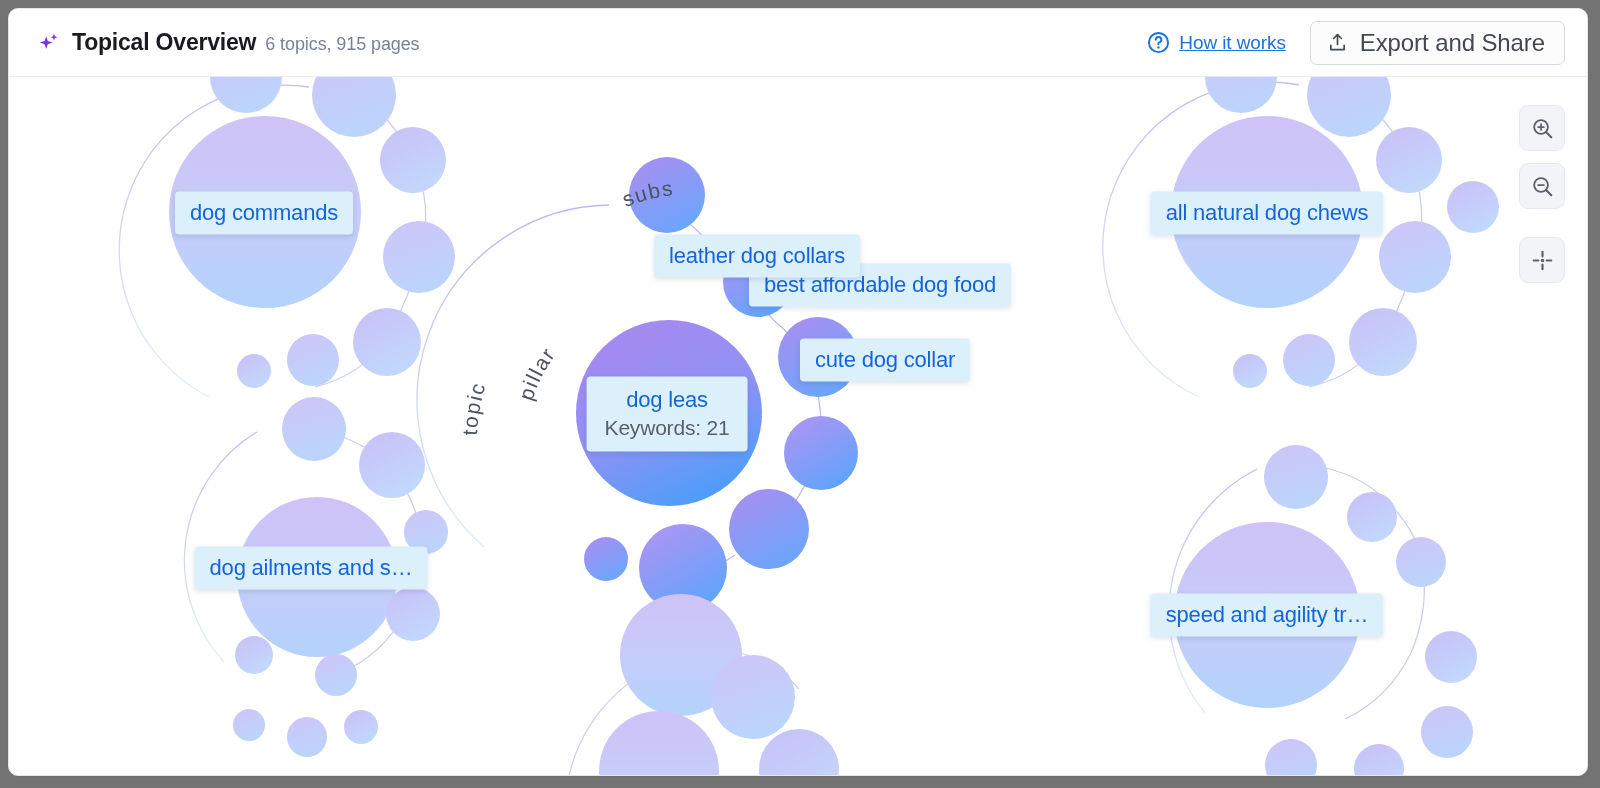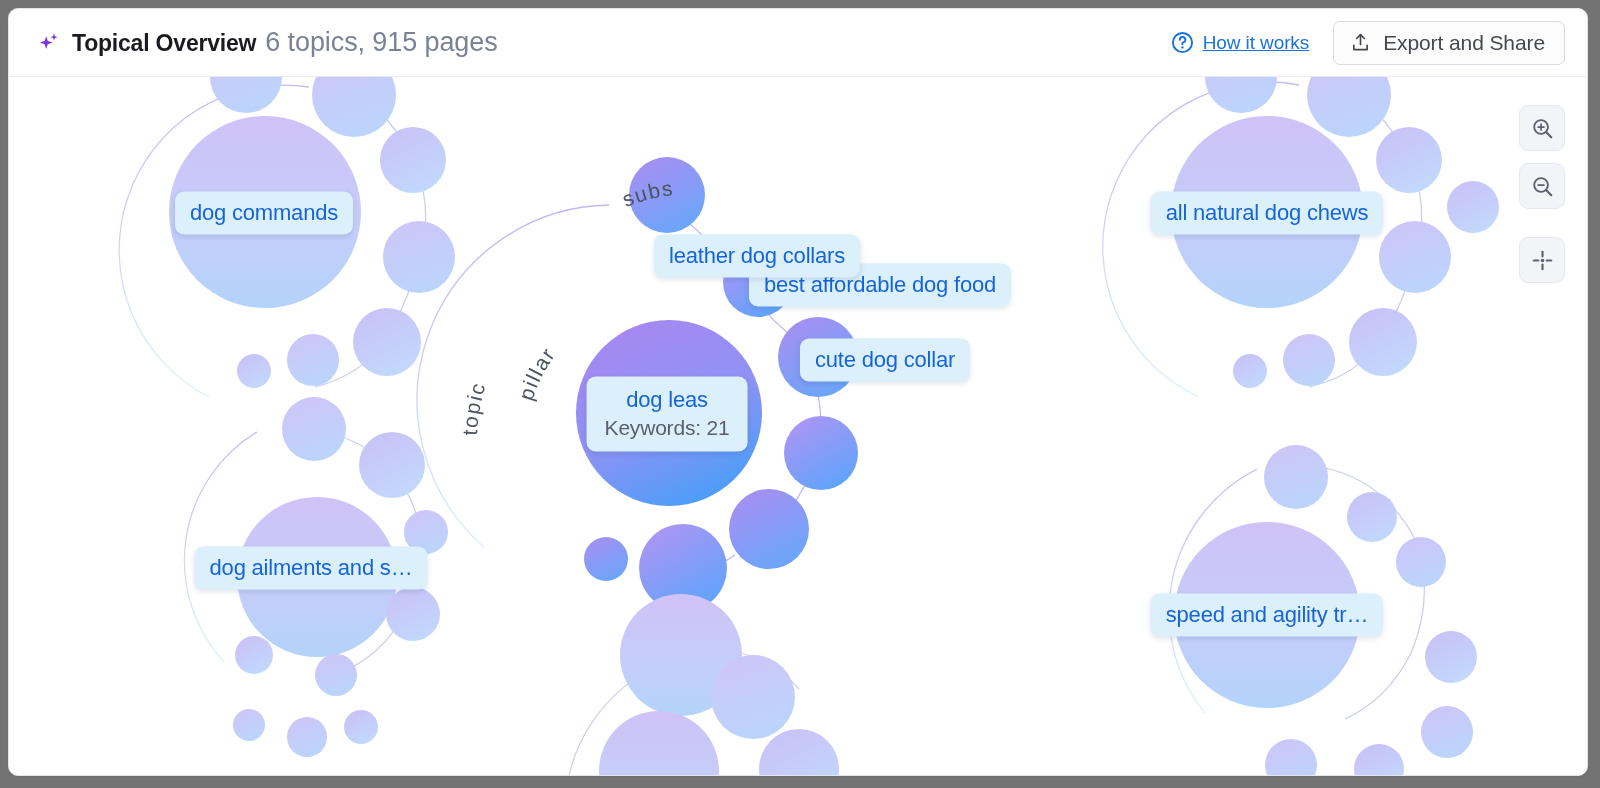--- a/index.html
+++ b/index.html
@@ -63,21 +63,21 @@
     gap: 9px;
     white-space: nowrap;
   }
   .page-title {
     font-size: 23px;
     font-weight: bold;
     color: #1a1a20;
     letter-spacing: -0.2px;
   }
   .page-subtitle {
-    font-size: 27px;
+    font-size: 18px;
     font-weight: normal;
     color: #7b8296;
     letter-spacing: -0.1px;
   }
   .header-right {
     display: flex;
     align-items: center;
     gap: 24px;
     flex: none;
   }
@@ -103,21 +103,21 @@
     padding: 0 19px 0 16px;
     border: 1px solid #d7dbe2;
     border-radius: 7px;
     background: #fcfcfd;
     cursor: pointer;
     user-select: none;
     box-sizing: border-box;
   }
   .export-icon { width: 21px; height: 21px; display: block; flex: none; }
   .export-label {
-    font-size: 21px;
+    font-size: 24px;
     color: #44484f;
     letter-spacing: -0.1px;
     white-space: nowrap;
   }
 
   
   .graph-canvas {
     position: absolute;
     left: 0; top: 68px;
     width: 100%;
@@ -130,21 +130,21 @@
     left: 0; top: 0;
     width: 1578px;
     height: 699px;
     display: block;
   }
 
   
   .bubble-label {
     position: absolute;
     background: #dcf0fb;
-    border-radius: 9px;
+    border-radius: 4px;
     box-shadow: 0 2px 5px rgba(25,60,110,.13);
     padding: 7px 15px 8px 15px;
     box-sizing: border-box;
     white-space: nowrap;
     cursor: pointer;
     transform: translate(-50%, -50%);
     text-align: center;
   }
   .bubble-label .lbl-main {
     display: block;

